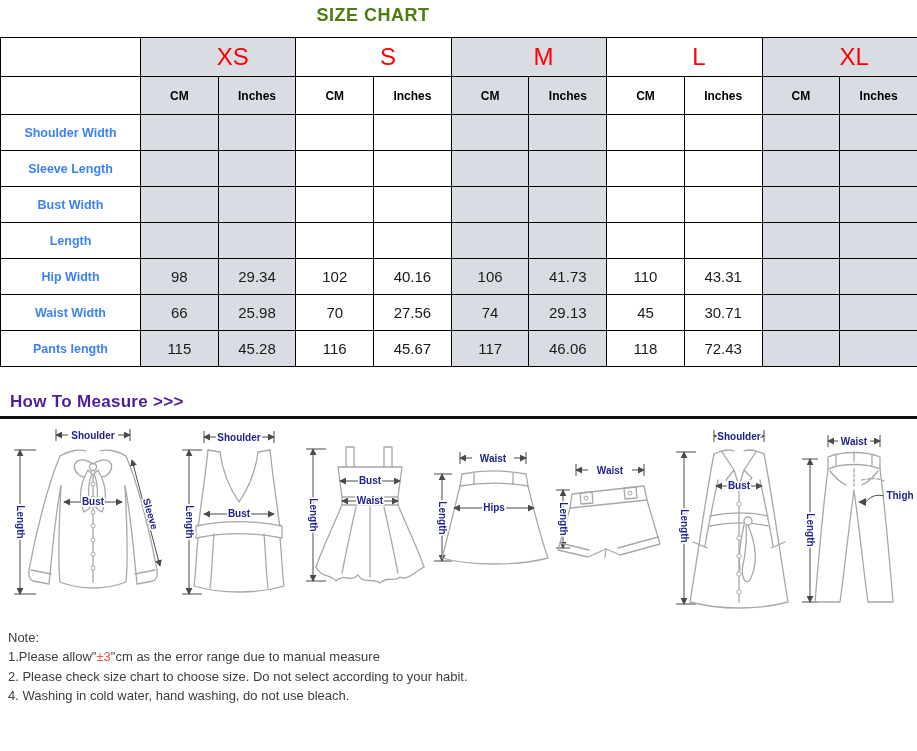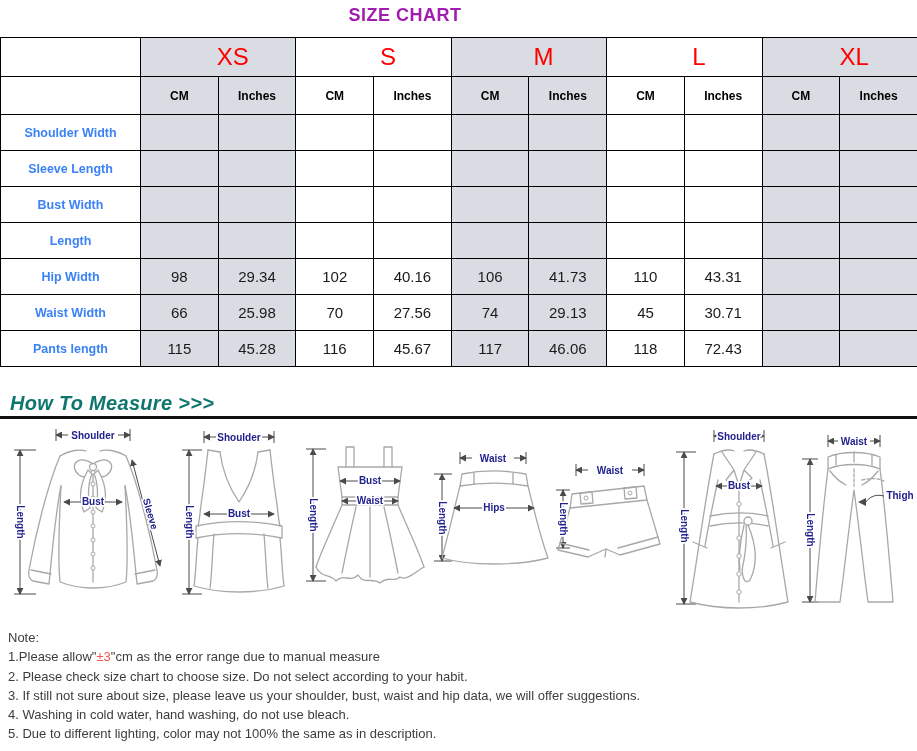--- a/index.html
+++ b/index.html
@@ -1,31 +1,31 @@
 <!DOCTYPE html>
 <html><head>
 <meta charset="utf-8">
 <style>
   html,body{margin:0;padding:0;background:#fff;}
   .page{position:relative;width:917px;height:751px;background:#fff;overflow:hidden;
         font-family:"Liberation Sans",sans-serif;color:#1a1a1a;}
   .title{position:absolute;top:5px;left:0;width:746px;text-align:center;
-         font-size:18px;font-weight:bold;color:#a21caf;letter-spacing:.5px;margin-left:32px;}
+         font-size:18px;font-weight:bold;color:#4d7c0f;letter-spacing:.5px;}
   table.size-chart{position:absolute;top:37px;left:0;width:917px;
          border-collapse:collapse;table-layout:fixed;}
   table.size-chart td,table.size-chart th{border:1px solid #000;text-align:center;
          vertical-align:middle;padding:0;overflow:hidden;}
   tr.size-row td{height:38px;font-size:24px;color:#fe0000;font-weight:500;padding-left:29px;}
   tr.size-row td.corner{background:#fff;}
   tr.unit-row td{height:37px;font-size:12px;font-weight:bold;color:#000;}
   tbody.vals th{height:35px;font-size:12.5px;font-weight:700;color:#3b82f6;background:#fff;}
   tbody.vals td{height:35px;font-size:15px;color:#1a1a1a;}
   .sh{background:#d9dce2;}
-  .measure-heading{position:absolute;top:392px;left:10px;font-size:20px;font-weight:bold;
-         color:#0f766e;letter-spacing:.3px;font-style:italic;}
+  .measure-heading{position:absolute;top:392px;left:10px;font-size:17px;font-weight:bold;
+         color:#4c1d95;letter-spacing:.3px;}
   .divider{position:absolute;top:416px;left:0;width:917px;height:3px;background:#101010;}
   .figures{position:absolute;top:424px;left:0;width:771px;height:202px;}
   .fig{position:absolute;}
   .o{fill:none;stroke:#a8a8a8;stroke-width:1.3;stroke-linejoin:round;stroke-linecap:round;}
   .of{fill:#fff;stroke:#a8a8a8;stroke-width:1.3;stroke-linejoin:round;}
   .btn{fill:#fff;stroke:#a8a8a8;stroke-width:1;}
   .d{fill:none;stroke:#4a4a4a;stroke-width:1;}
   .dash{stroke-dasharray:3 2;}
   .lbl{font-family:"Liberation Sans",sans-serif;font-size:10px;font-weight:bold;fill:#22228e;
        text-anchor:middle;paint-order:stroke;stroke:#fff;stroke-width:3.5px;stroke-linejoin:round;}
@@ -351,18 +351,16 @@
       <path d="M66,82 L58,78 L66,74 Z" fill="#4a4a4a"></path>
       <text class="lbl" x="100" y="75">Thigh</text>
       <text class="lbl" transform="rotate(90 10,106)" x="10" y="109">Length</text>
     </svg>
   </div>
 
   <div class="notes">
     <div>Note:</div>
     <div><span>1.Please allow"</span><span class="red">±3</span><span>"cm as the error range due to manual measure</span></div>
     <div>2. Please check size chart to choose size. Do not select according to your habit.</div>
-    <div>3. If still not sure about size, please leave us your shoulder, bust, waist and hip data, we will offer suggestions.</div>
     <div>4. Washing in cold water, hand washing, do not use bleach.</div>
-    <div>5. Due to different lighting, color may not 100% the same as in description.</div>
   </div>
 
 </div>
 
 </body></html>

